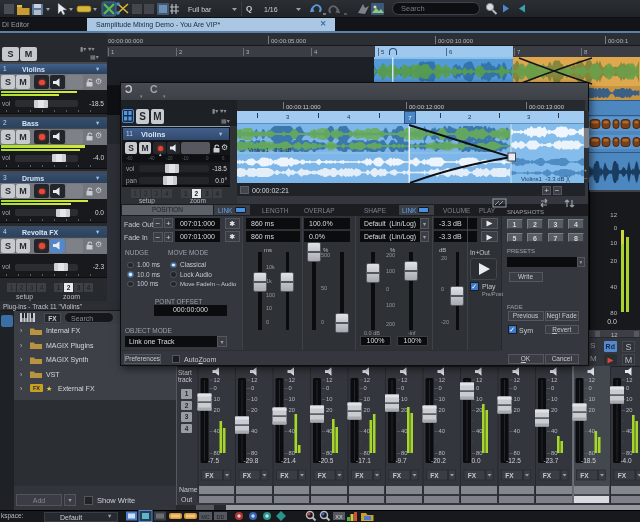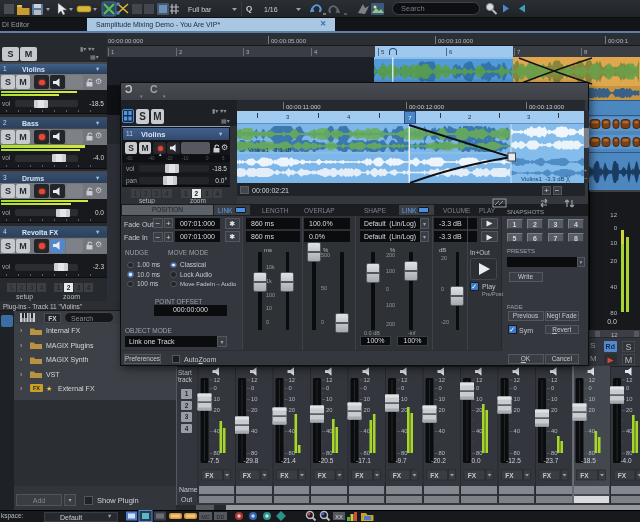--- a/index.html
+++ b/index.html
@@ -339,21 +339,21 @@
   </svg>
 <div style="position:absolute;left:46px;top:369.5px;font-size:7px;line-height:9px;color:#d4d7db;white-space:nowrap;">VST</div>
 <div style="position:absolute;left:20px;top:384.0px;font-size:7px;line-height:9px;color:#b8bcc2;white-space:nowrap;">›</div>
 <div style="position:absolute;left:30px;top:384.0px;width:13px;height:8px;background:#c8a024;color:#26292e;font-size:5.5px;font-weight:bold;text-align:center;line-height:8px;border-radius:1px;">FX</div>
 <div style="position:absolute;left:46px;top:384.0px;font-size:7px;line-height:9px;color:#e8c84a;white-space:nowrap;">★</div>
 <div style="position:absolute;left:58px;top:384.0px;font-size:7px;line-height:9px;color:#d4d7db;white-space:nowrap;">External FX</div>
 <div style="position:absolute;left:14px;top:486px;width:162px;height:24px;background:#32353b;"></div>
 <div style="position:absolute;left:16px;top:494px;width:46px;height:12px;background:#3a3d43;border:1px solid #515459;color:#85898f;font-size:7px;text-align:center;line-height:11px;">Add</div>
 <div style="position:absolute;left:64px;top:494px;width:12px;height:12px;background:#3a3d43;border:1px solid #515459;color:#9aa0a6;font-size:6px;text-align:center;line-height:11px;">▾</div>
 <div style="position:absolute;left:84px;top:496px;width:9px;height:9px;background:#202327;border:1px solid #515459;"></div>
-<div style="position:absolute;left:97px;top:496px;font-size:7.5px;line-height:9.5px;color:#ced2d8;white-space:nowrap;">Show Plugin</div>
+<div style="position:absolute;left:97px;top:496px;font-size:7.5px;line-height:9.5px;color:#ced2d8;white-space:nowrap;">Show Write</div>
 <div style="position:absolute;left:589px;top:190px;width:51px;height:140px;background:#17191c;border-top:2px solid #3e4248;border-left:1px solid #000;"></div>
 <div style="position:absolute;left:604px;top:210.5px;font-size:6px;line-height:8px;color:#b8bdc3;white-space:nowrap;width:13px;text-align:right;">12</div>
 <div style="position:absolute;left:604px;top:223.5px;font-size:6px;line-height:8px;color:#b8bdc3;white-space:nowrap;width:13px;text-align:right;">0</div>
 <div style="position:absolute;left:604px;top:238.5px;font-size:6px;line-height:8px;color:#b8bdc3;white-space:nowrap;width:13px;text-align:right;">10</div>
 <div style="position:absolute;left:604px;top:256.5px;font-size:6px;line-height:8px;color:#b8bdc3;white-space:nowrap;width:13px;text-align:right;">20</div>
 <div style="position:absolute;left:604px;top:282.5px;font-size:6px;line-height:8px;color:#b8bdc3;white-space:nowrap;width:13px;text-align:right;">40</div>
 <div style="position:absolute;left:604px;top:308.5px;font-size:6px;line-height:8px;color:#b8bdc3;white-space:nowrap;width:13px;text-align:right;">80</div>
 <div style="position:absolute;left:620.5px;top:230px;width:3.5px;height:82px;background:#a8d42c;"></div>
 <div style="position:absolute;left:620.5px;top:230px;width:3.5px;height:14px;background:#ccd838;"></div>
 <div style="position:absolute;left:625.5px;top:237px;width:3.5px;height:75px;background:#a8d42c;"></div>

